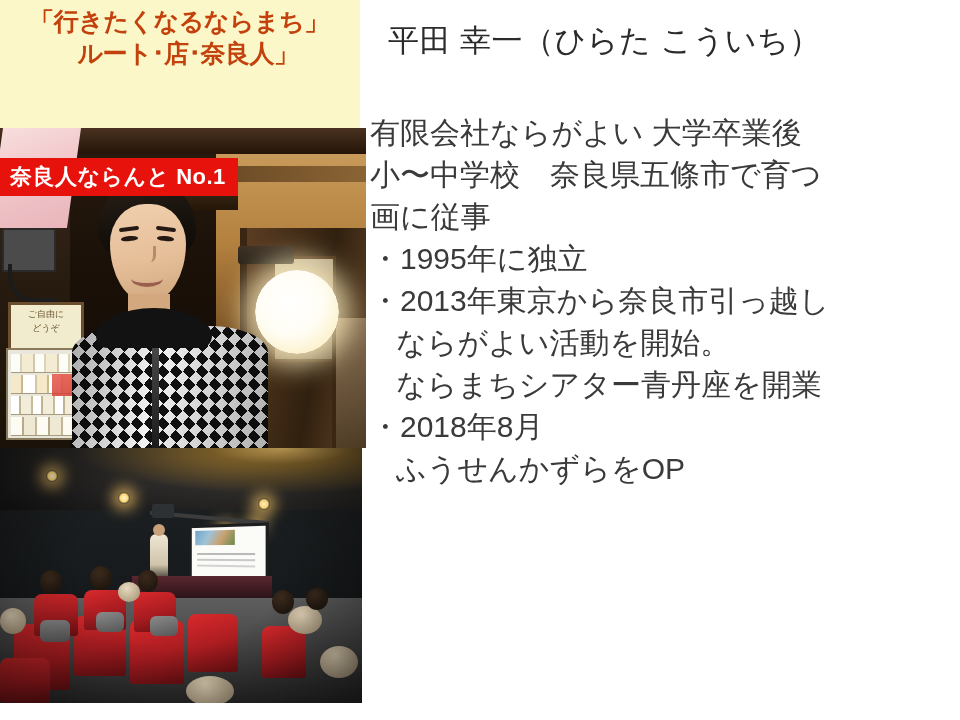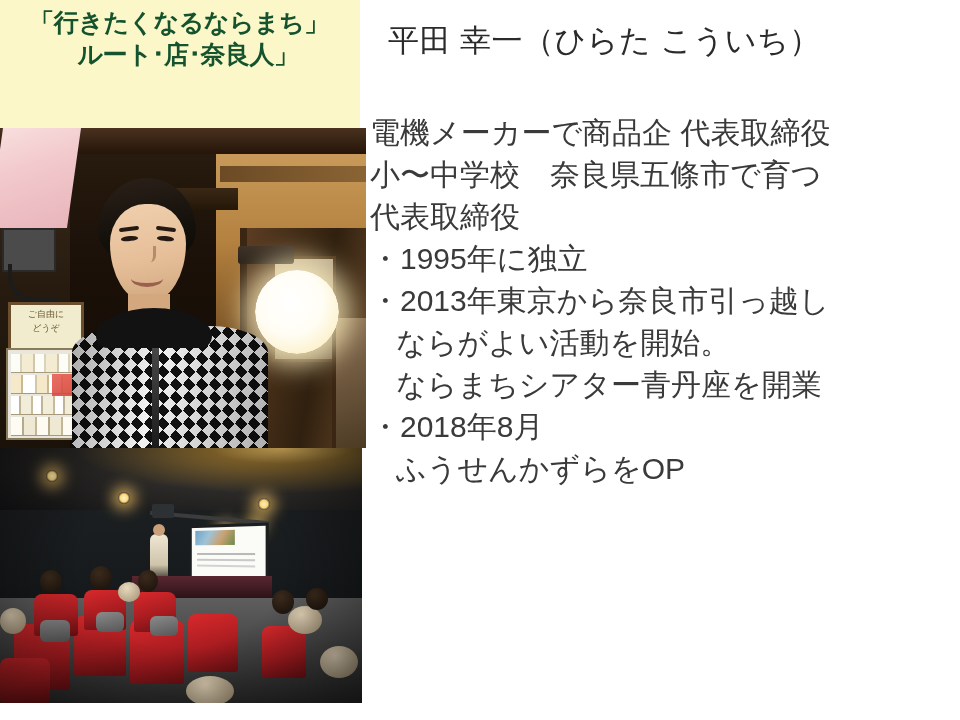--- a/index.html
+++ b/index.html
@@ -35,23 +35,24 @@
     display: flex;
     flex-direction: column;
     align-items: center;
     justify-content: flex-start;
     padding-top: 6px;
   }
   .title-line {
     font-size: 25px;
     font-weight: 700;
     line-height: 1.28;
-    color: #14532d;
+    color: #c2410c;
     letter-spacing: -0.5px;
     white-space: nowrap;
+    font-family: Liberation Serif, serif;
   }
   .title-line-1 { margin-left: -2px; }
   .title-line-2 { margin-left: 16px; }
   #title-romaji {
     font-size: 24px;
     font-weight: 400;
     color: #1a1a1a;
     margin-top: 6px;
     letter-spacing: 0.2px;
   }
@@ -406,20 +407,23 @@
     <div class="pp-eye pp-eye-r"></div>
     <div class="pp-nose"></div>
     <div class="pp-mouth"></div>
     <div class="pp-neck"></div>
     <div class="pp-tshirt"></div>
     <div class="pp-jacket"></div>
     <div class="pp-jacket-zip"></div>
     <div class="pp-jacket-shade"></div>
     <div class="pp-collar"></div>
 
+    <div id="nara-badge" style="background: rgb(232, 18, 12);">
+      <span id="nara-badge-label" style="color: rgb(255, 255, 255);">奈良人ならんと  No.1</span>
+    </div>
   </div>
 
   <div id="theater-photo">
     <div class="tp-wall"></div>
     <div class="tp-ceiling"></div>
     <div class="tp-spot tp-spot-1"></div>
     <div class="tp-spot tp-spot-2"></div>
     <div class="tp-spot tp-spot-3"></div>
     <div class="tp-spot tp-spot-4"></div>
     <div class="tp-spot tp-spot-5"></div>
@@ -461,23 +465,23 @@
     <div class="tp-person-light" style="left:186px; top:228px; width:48px; height:30px;"></div>
     <div class="tp-person-light" style="left:0px;   top:160px; width:26px; height:26px;"></div>
 
     <div class="tp-vignette"></div>
   </div>
 </div>
 
 <div id="right-column">
   <div id="person-name">平田 幸一（ひらた こういち）</div>
   <div id="bio-block">
-      <div class="bio-line">電機メーカーで商品企 代表取締役</div>
+      <div class="bio-line">有限会社ならがよい 大学卒業後</div>
       <div class="bio-line">小〜中学校　奈良県五條市で育つ</div>
-      <div class="bio-line">代表取締役</div>
+      <div class="bio-line">画に従事</div>
       <div class="bio-line">・1995年に独立</div>
       <div class="bio-line">・2013年東京から奈良市引っ越し</div>
       <div class="bio-line bio-indent">ならがよい活動を開始。</div>
       <div class="bio-line bio-indent">ならまちシアター青丹座を開業</div>
       <div class="bio-line">・2018年8月</div>
       <div class="bio-line bio-indent">ふうせんかずらをOP</div>
     </div>
 </div>
 
 </body></html>

